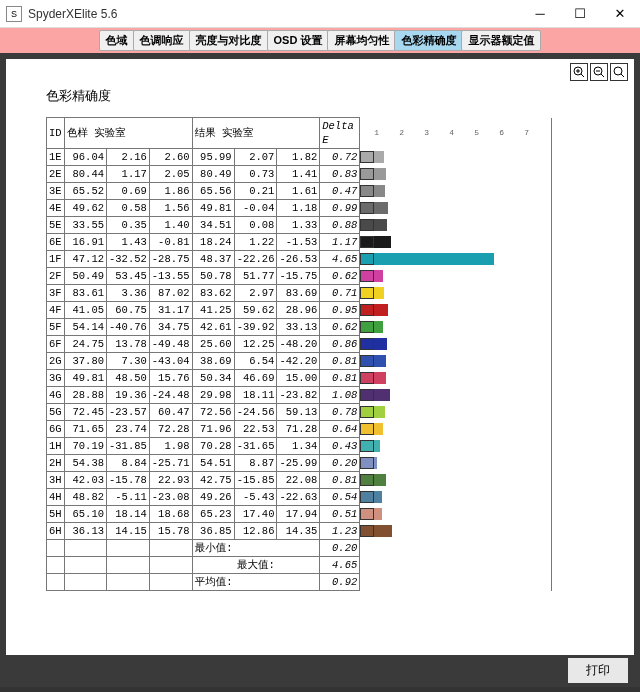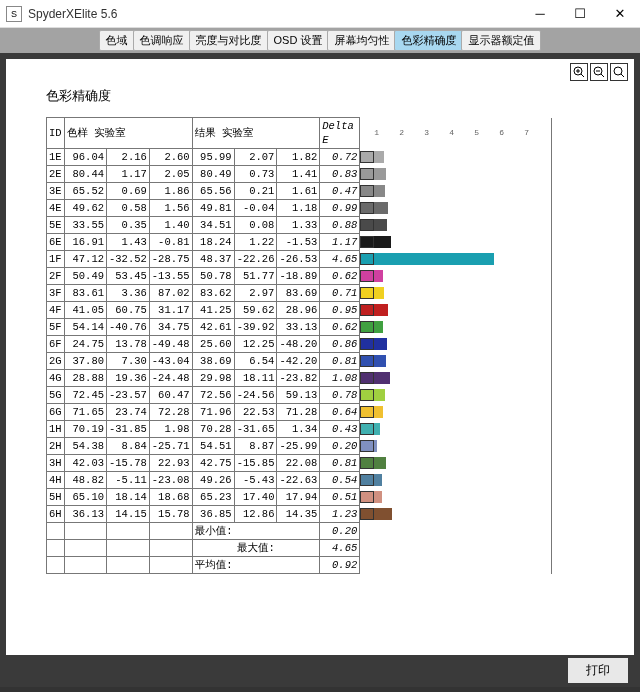--- a/index.html
+++ b/index.html
@@ -2,21 +2,21 @@
 <html><head>
 <meta charset="utf-8">
 <style>
 * { box-sizing: border-box; margin: 0; padding: 0; }
 body { font-family: "Microsoft YaHei", "SimSun", sans-serif; background: #333; width: 640px; height: 692px; overflow: hidden; }
 .titlebar { background: #fff; height: 28px; display: flex; align-items: center; border-bottom: 1px solid #ddd; }
 .titlebar .icon { width: 16px; height: 16px; margin: 0 6px; border: 1px solid #888; display: flex; align-items: center; justify-content: center; font-size: 9px; }
 .titlebar .title { flex: 1; font-size: 12px; color: #333; }
 .titlebar .winbtns { display: flex; }
 .titlebar .winbtn { width: 40px; height: 28px; display: flex; align-items: center; justify-content: center; font-size: 13px; }
-.tabbar { background: #a3a3a3; padding: 2px 0; text-align: center; }
+.tabbar { background: #fca5a5; padding: 2px 0; text-align: center; font-weight: bold; }
 .tab { display: inline-block; padding: 2px 6px; font-size: 11px; border: 1px solid #aaa; border-radius: 2px; margin: 0 -1px; background: #f0f0f0; cursor: pointer; }
 .tab.active { background: #a8d8f0; }
 .darkarea { background: #3a3a3a; padding: 6px 6px 0 6px; height: 634px; position: relative; }
 .page { background: #fff; height: 596px; position: relative; overflow: hidden; }
 .zoomtools { position: absolute; top: 4px; right: 6px; display: flex; gap: 2px; }
 .zoombtn { width: 18px; height: 18px; border: 1px solid #333; background: #fff; display: flex; align-items: center; justify-content: center; font-size: 11px; cursor: pointer; }
 .content { padding: 28px 40px 10px 40px; }
 .heading { font-size: 13px; margin-bottom: 12px; }
 .table { border-collapse: collapse; font-family: "Courier New", monospace; font-size: 10.5px; }
 .table td, .table th { border: 1px solid #777; padding: 1px 2px; text-align: right; height: 16px; line-height: 14px; }
@@ -170,21 +170,21 @@
               <td class="de">4.65</td>
               <td class="chartcell"><span class="swatch" style="background:#1a9fb0"></span><span class="bar" style="width:120px;background:#1a9fb0"></span></td>
             </tr>
             <tr>
               <td class="idcol">2F</td>
               <td class="c3">50.49</td>
               <td class="c3">53.45</td>
               <td class="c3">-13.55</td>
               <td class="c3">50.78</td>
               <td class="c3">51.77</td>
-              <td class="c3">-18.89</td>
+              <td class="c3">-15.75</td>
               <td class="de">0.62</td>
               <td class="chartcell"><span class="swatch" style="background:#d040a0"></span><span class="bar" style="width:9px;background:#d040a0"></span></td>
             </tr>
             <tr>
               <td class="idcol">3F</td>
               <td class="c3">83.61</td>
               <td class="c3">3.36</td>
               <td class="c3">87.02</td>
               <td class="c3">83.62</td>
               <td class="c3">2.97</td>
@@ -228,20 +228,31 @@
             <tr>
               <td class="idcol">2G</td>
               <td class="c3">37.80</td>
               <td class="c3">7.30</td>
               <td class="c3">-43.04</td>
               <td class="c3">38.69</td>
               <td class="c3">6.54</td>
               <td class="c3">-42.20</td>
               <td class="de">0.81</td>
               <td class="chartcell"><span class="swatch" style="background:#3050b0"></span><span class="bar" style="width:12px;background:#3050b0"></span></td>
+            </tr>
+            <tr>
+              <td class="idcol">3G</td>
+              <td class="c3">49.81</td>
+              <td class="c3">48.50</td>
+              <td class="c3">15.76</td>
+              <td class="c3">50.34</td>
+              <td class="c3">46.69</td>
+              <td class="c3">15.00</td>
+              <td class="de">0.81</td>
+              <td class="chartcell"><span class="swatch" style="background:#d04060"></span><span class="bar" style="width:12px;background:#d04060"></span></td>
             </tr>
             <tr>
               <td class="idcol">4G</td>
               <td class="c3">28.88</td>
               <td class="c3">19.36</td>
               <td class="c3">-24.48</td>
               <td class="c3">29.98</td>
               <td class="c3">18.11</td>
               <td class="c3">-23.82</td>
               <td class="de">1.08</td>

